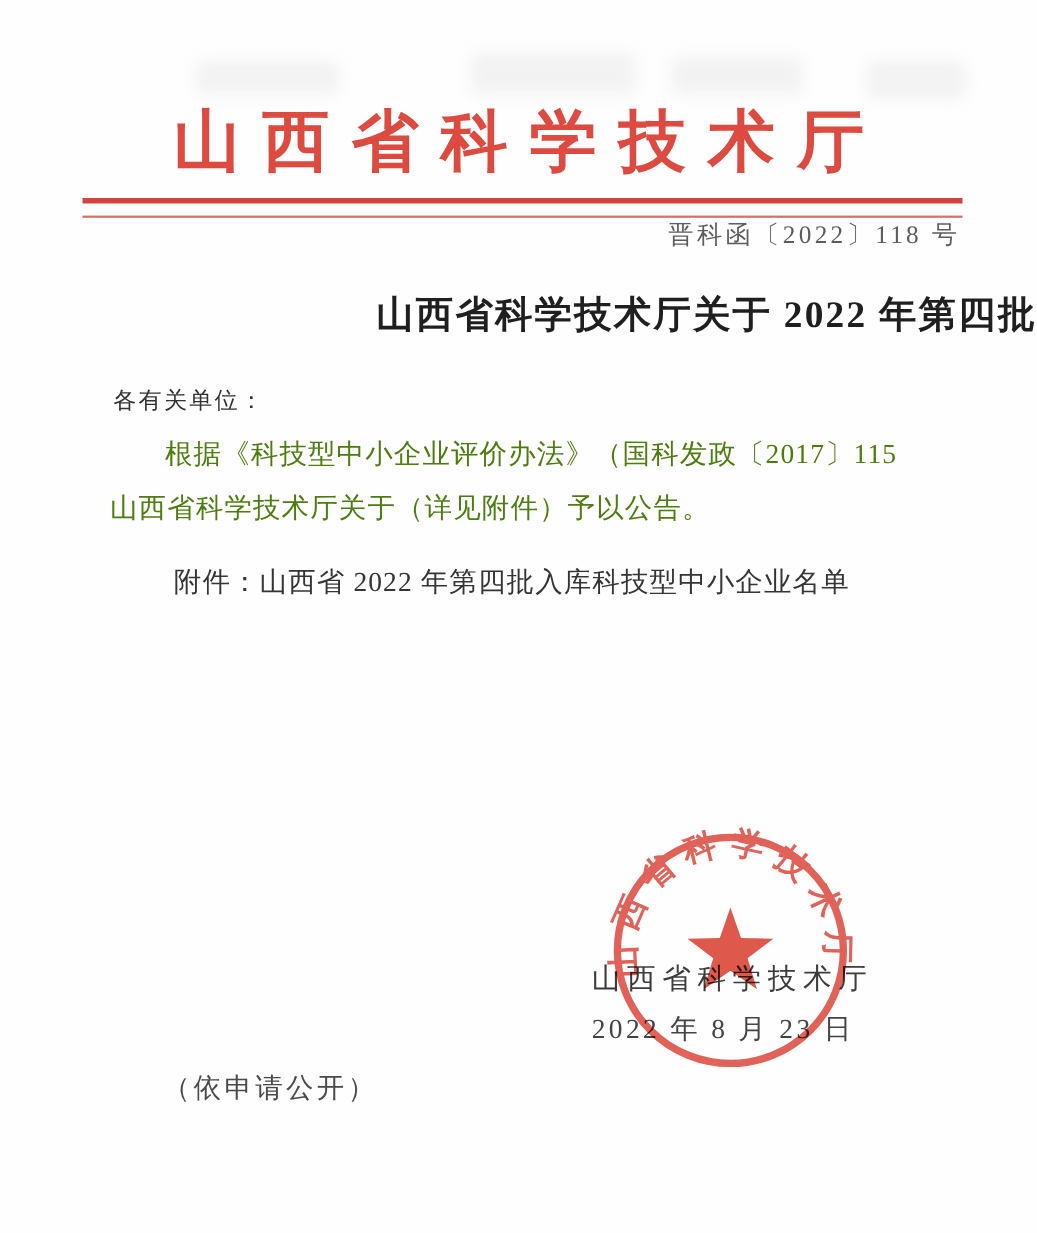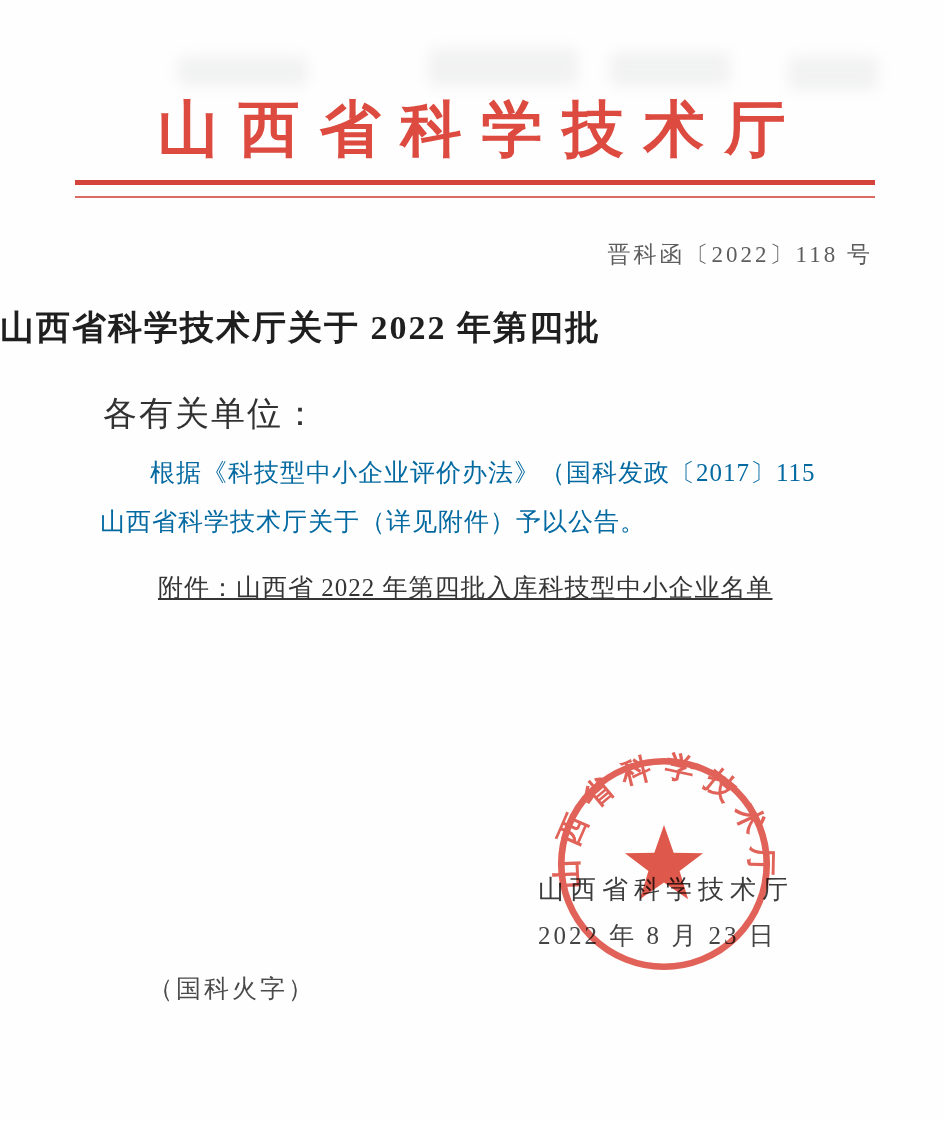--- a/index.html
+++ b/index.html
@@ -38,56 +38,54 @@
     margin-right: -20px; 
     line-height: 66px;
   }
   .red-rule {
     margin: 17px 68px 0 75px;
     height: 11px;
     border-top: 5px solid #d5443c;
     border-bottom: 2px solid #dd6a63;
   }
   .doc-number {
-    margin-top: 41px;
     padding-right: 70px;
     text-align: right;
     font-size: 23px;
     color: #5d5d5d;
     letter-spacing: 3px;
   }
   .doc-title {
     margin-top: 33px;
-    text-align: left;
+    text-align: right;
     font-size: 34px;
     font-weight: bold;
     color: #1f1f1f;
     line-height: 49px;
     letter-spacing: 2px;
   }
   .salutation {
     margin: 39px 64px 0 103px;
-    font-size: 34px;
+    font-size: 21px;
     color: #323232;
     letter-spacing: 2px;
   }
   .body-text {
     margin: 11px 60px 0 100px;
     font-size: 25px;
-    color: #0369a1;
+    color: #4d7c0f;
     line-height: 49px;
     letter-spacing: 1px;
   }
   .body-text .line.indent { text-indent: 2em; }
   .attachment-line {
     margin: 25px 60px 0 158px;
     font-size: 25px;
     color: #353535;
     letter-spacing: 1px;
-    text-decoration: underline;
   }
   .signature-name {
     position: absolute;
     left: 538px; top: 872px;
     font-size: 26px;
     color: #3c3c3c;
     letter-spacing: 6px;
     white-space: nowrap;
   }
   .signature-date {
@@ -140,21 +138,21 @@
     <div class="line indent">根据《科技型中小企业评价办法》（国科发政〔2017〕115</div>
     <div class="line">山西省科学技术厅关于（详见附件）予以公告。</div>
   </div>
 
   <div class="attachment-line">附件：山西省 2022 年第四批入库科技型中小企业名单</div>
 
   <div class="signature-name">山西省科学技术厅</div>
 
   <div class="signature-date">2022 年 8 月 23 日</div>
 
-  <div class="footer-note">（国科火字）</div>
+  <div class="footer-note">（依申请公开）</div>
 
   <svg class="seal" viewBox="0 0 220 220">
     <circle cx="110" cy="110" r="100" fill="none" stroke="#df5449" stroke-width="6.5"></circle>
     <polygon fill="#dd4a3c" points="110,72 119.4,99.1 148.0,99.6 125.2,116.9 133.5,144.4 110,128 86.5,144.4 94.8,116.9 72.0,99.6 100.6,99.1"></polygon>
     <defs>
       <path id="sealArc" d="M 30.1 139.1 A 85 85 0 1 1 189.9 139.1" fill="none"></path>
     </defs>
     <text font-size="29" font-weight="bold" fill="#df5449" letter-spacing="10" font-family="Liberation Serif, DejaVu Serif, serif">
       <textPath href="#sealArc" startOffset="6">山西省科学技术厅</textPath>
     </text>

